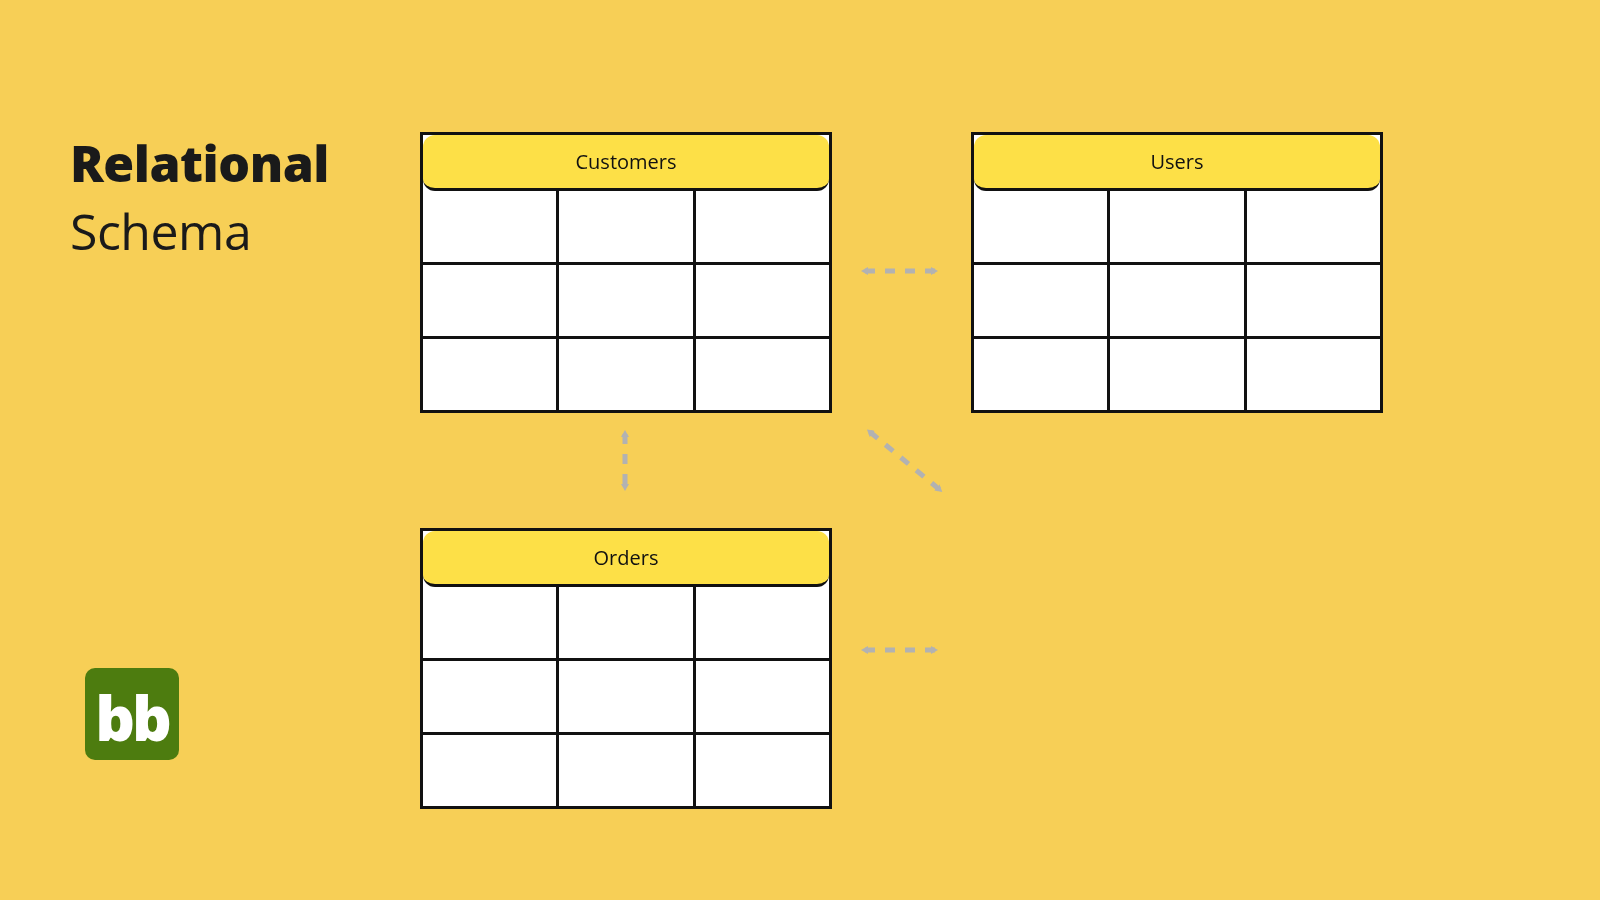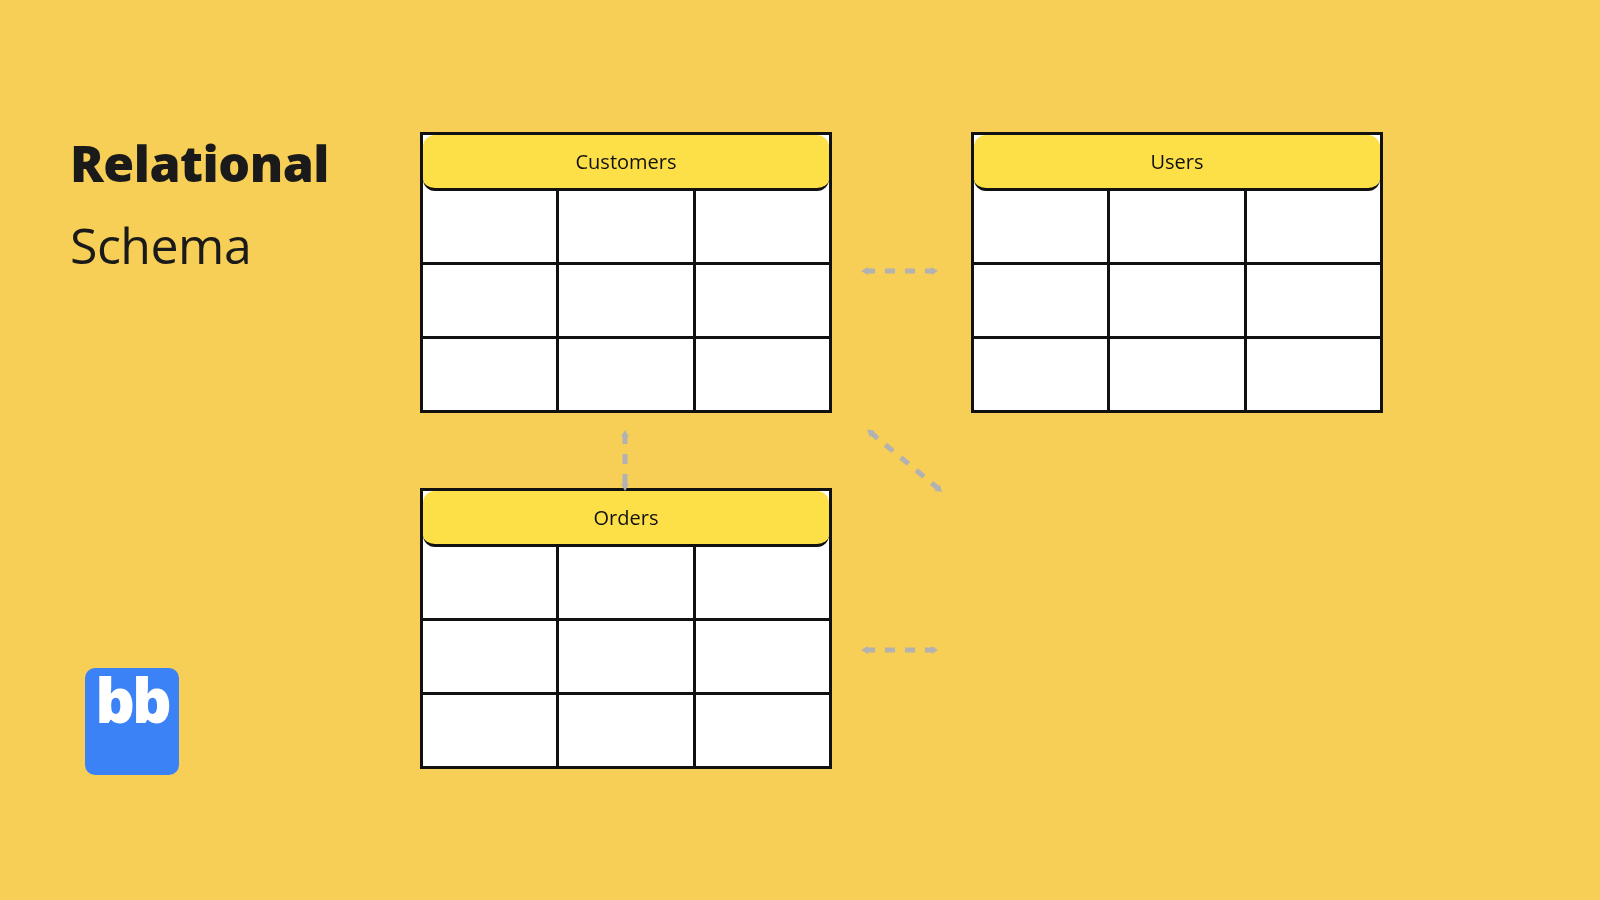--- a/index.html
+++ b/index.html
@@ -28,34 +28,35 @@
     font-size: 50px;
     font-weight: 800;
     line-height: 1.15;
     letter-spacing: -0.5px;
   }
   .title-line2 {
     font-size: 50px;
     font-weight: 400;
     line-height: 1.15;
     letter-spacing: -0.5px;
-    margin-top: 24px;
+    margin-top: 10px;
   }
 
   
   .logo {
     position: absolute;
     left: 85px;
     top: 668px;
     width: 94px;
-    height: 107px;
-    background: #3b82f6;
+    height: 92px;
+    background: #4d7c0f;
     border-radius: 10px;
     color: #fff;
     display: flex;
+    align-items: flex-end;
     justify-content: center;
     font-size: 62px;
     font-weight: 800;
     line-height: 1;
     padding-bottom: 12px;
     box-sizing: border-box;
     letter-spacing: -3px;
   }
 
   
@@ -89,21 +90,21 @@
     flex: 1;
     background: #fff;
   }
   .cell + .cell {
     border-left: 3px solid #111;
   }
 
   
   .customers { left: 420px; top: 132px; }
   .users     { left: 971px; top: 132px; }
-  .orders    { left: 420px; top: 488px; }
+  .orders    { left: 420px; top: 528px; }
   .products  { left: 971px; top: 510px; }
 
   
   svg.arrows {
     position: absolute;
     left: 0; top: 0;
     width: 1600px;
     height: 900px;
     pointer-events: none;
   }

